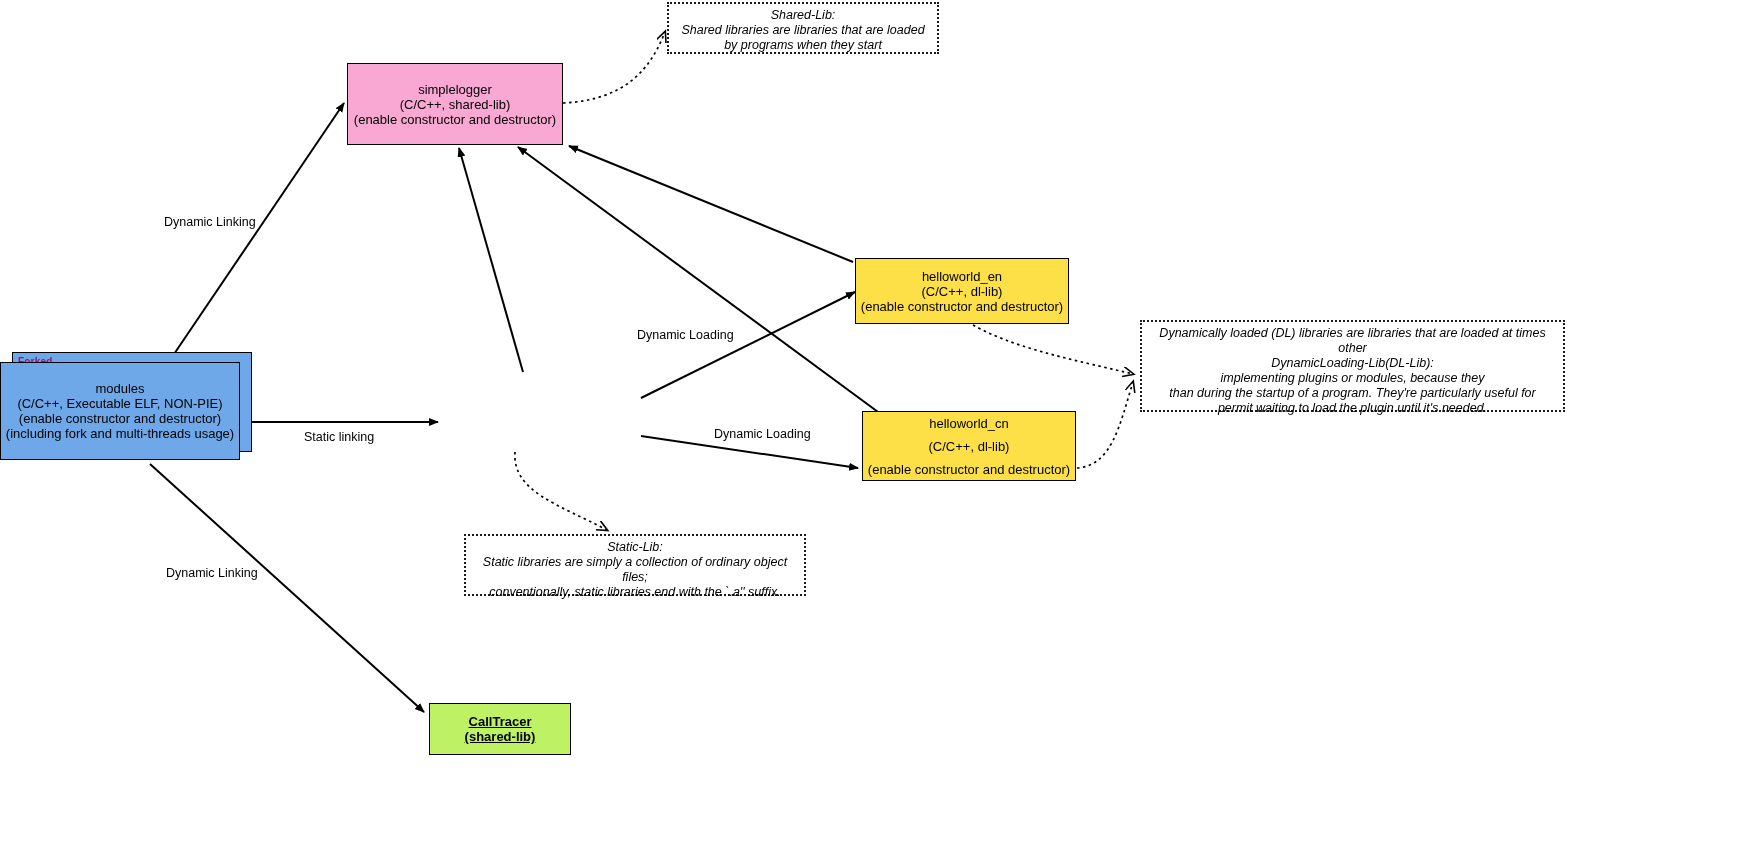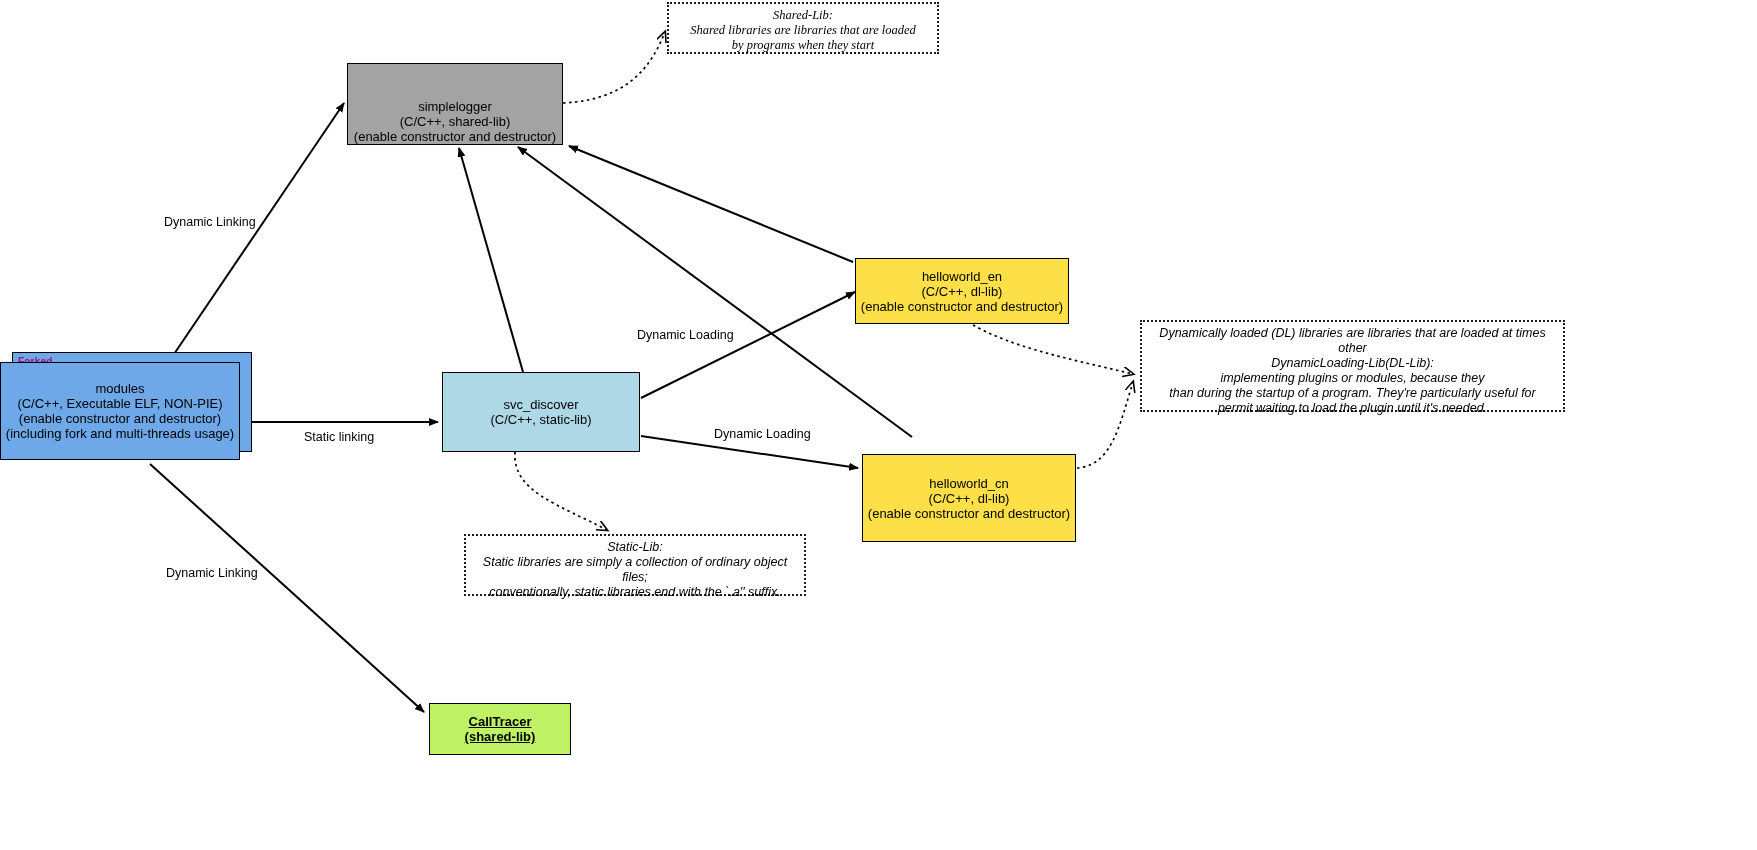--- a/index.html
+++ b/index.html
@@ -52,21 +52,21 @@
     font-size: 10px;
     font-weight: bold;
     color: #9C117C;
     letter-spacing: 0.2px;
     white-space: nowrap;
   }
   #example-box {
     background: #6FA8E8;
   }
 
-  #simplelogger { background: #a3a3a3; justify-content: flex-end; }
+  #simplelogger { background: #f9a8d4; }
   #svc-discover { background: #AFD8E6; }
   .dl-node { background: #fde047; }
   #calltracer { background: #bef264; font-weight: bold; text-decoration: underline; }
 
   
   .note {
     position: absolute;
     box-sizing: border-box;
     border: 2px dotted #1a1a1a;
     background: #ffffff;
@@ -164,43 +164,39 @@
     <div class="forked-back" style="left:12px; top:0px; width:240px; height:100px;"></div>
     <span class="forked-tag" style="left:18px; top:4px;">Forked</span>
     <div class="node" id="example-box" style="left:0px; top:10px; width:240px; height:98px;">
       <span class="ln">modules</span>
       <span class="ln">(C/C++, Executable ELF, NON-PIE)</span>
       <span class="ln">(enable constructor and destructor)</span>
       <span class="ln">(including fork and multi-threads usage)</span>
     </div>
   </div>
 
-  <div class="node" id="svc-discover" style="left:442px; top:372px; width:198px; height:80px;">
-    <span class="ln">svc_discover</span>
-    <span class="ln">(C/C++, static-lib)</span>
-  </div>
 
   <div class="node dl-node" id="helloworld-en" style="left:855px; top:258px; width:214px; height:66px;">
     <span class="ln">helloworld_en</span>
     <span class="ln">(C/C++, dl-lib)</span>
     <span class="ln">(enable constructor and destructor)</span>
   </div>
 
-  <div class="node dl-node" id="helloworld-cn" style="left:862px; top:454px; width:214px; height:88px;">
+  <div class="node dl-node" id="helloworld-cn" style="left:862px; top:411px; width:214px; height:70px;gap:8px;">
     <span class="ln">helloworld_cn</span>
     <span class="ln">(C/C++, dl-lib)</span>
     <span class="ln">(enable constructor and destructor)</span>
   </div>
 
   <div class="node" id="calltracer" style="left:429px; top:703px; width:142px; height:52px;">
     <span class="ln">CallTracer</span>
     <span class="ln">(shared-lib)</span>
   </div>
 
-  <div class="note" id="shared-lib-note" style="left:667px; top:2px; width:272px; height:52px;font-family:Liberation Serif, serif;">
+  <div class="note" id="shared-lib-note" style="left:667px; top:2px; width:272px; height:52px;">
     <span class="ln">Shared-Lib:</span>
     <span class="ln">Shared libraries are libraries that are loaded</span>
     <span class="ln">by programs when they start</span>
   </div>
 
   <div class="note" id="static-lib-note" style="left:464px; top:534px; width:342px; height:62px;">
     <span class="ln">Static-Lib:</span>
     <span class="ln">Static libraries are simply a collection of ordinary object files;</span>
     <span class="ln">conventionally, static libraries end with the `.a'' suffix.</span>
   </div>

